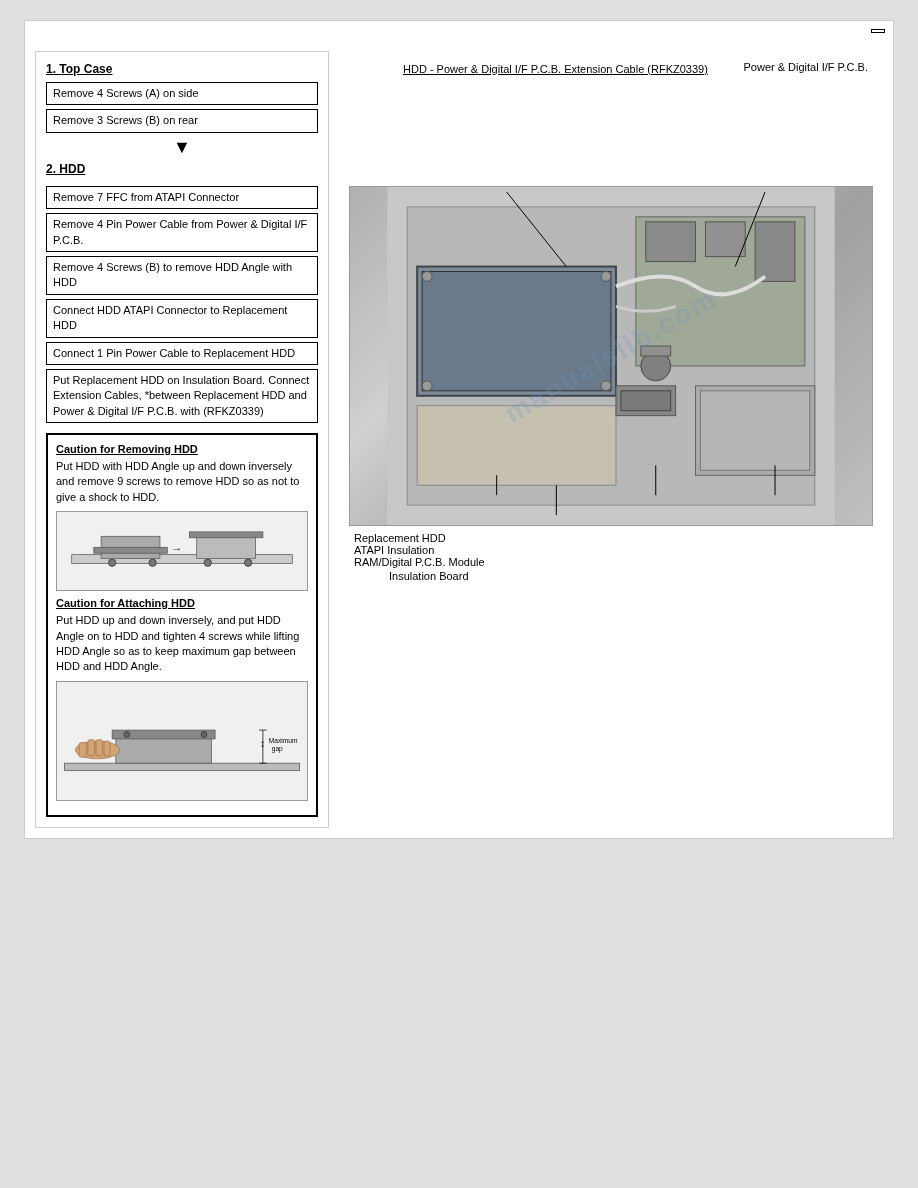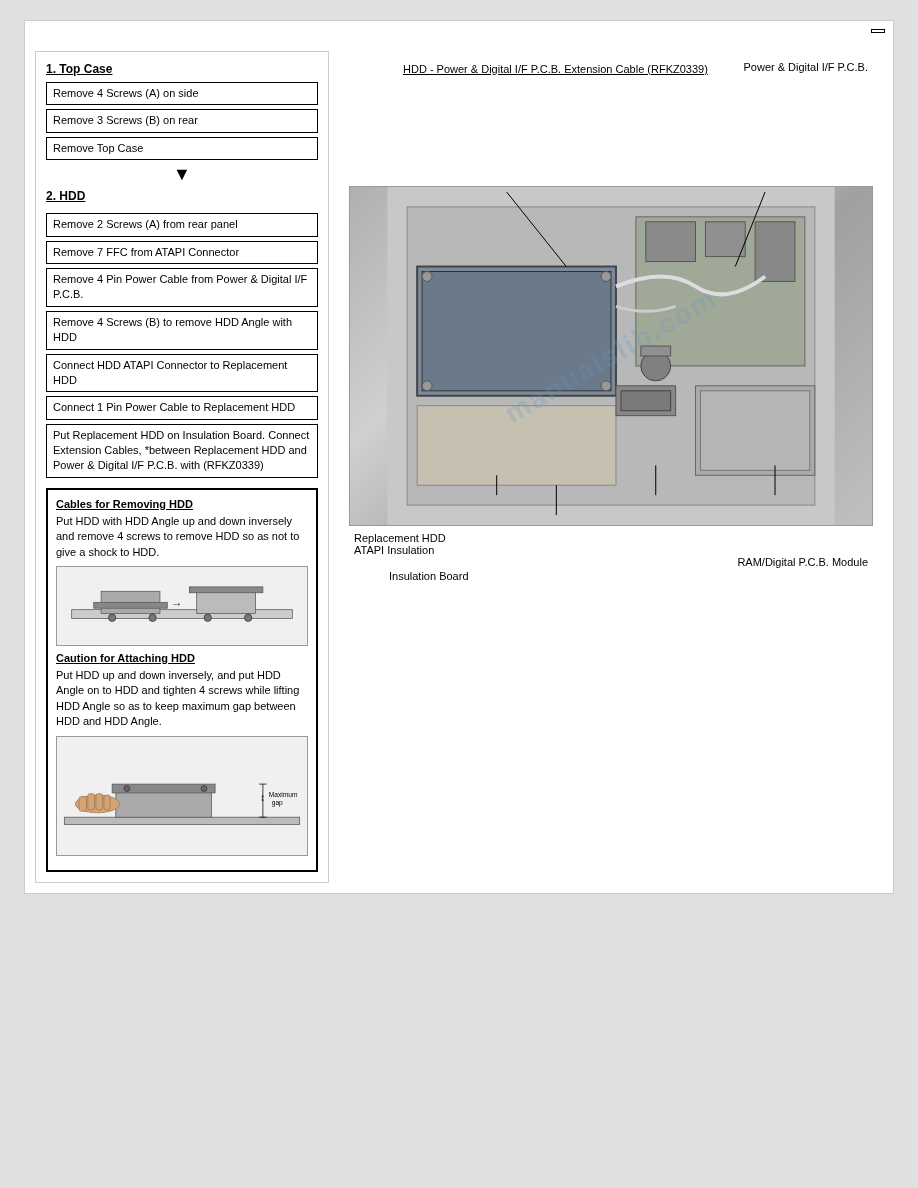--- a/index.html
+++ b/index.html
@@ -161,38 +161,36 @@
   <div class="page-number"></div>
 
   <div class="content-area">
 
     <div class="left-panel">
 
       <div class="section-title">1. Top Case</div>
 
       <div class="step-box">Remove 4 Screws (A) on side</div>
       <div class="step-box">Remove 3 Screws (B) on rear</div>
-      <div class="step-box">Remove Top Case</div>
 
       <div class="arrow-down">▼</div>
 
       <div class="section-2-title">2. HDD</div>
 
-      <div class="step-box">Remove 2 Screws (A) from rear panel</div>
       <div class="step-box">Remove 7 FFC from ATAPI Connector</div>
       <div class="step-box">Remove 4 Pin Power Cable from Power &amp; Digital I/F P.C.B.</div>
       <div class="step-box">Remove 4 Screws (B) to remove HDD Angle with HDD</div>
       <div class="step-box">Connect HDD ATAPI Connector to Replacement HDD</div>
       <div class="step-box">Connect 1 Pin Power Cable to Replacement HDD</div>
       <div class="step-box">Put Replacement HDD on Insulation Board. Connect Extension Cables, *between Replacement HDD and Power &amp; Digital I/F P.C.B. with (RFKZ0339)</div>
 
       <div class="caution-box">
 
-        <div class="caution-title">Cables for Removing HDD</div>
-        <div class="caution-text">Put HDD with HDD Angle up and down inversely  and remove 4 screws to remove HDD so as not to give a shock to HDD.</div>
+        <div class="caution-title">Caution for Removing HDD</div>
+        <div class="caution-text">Put HDD with HDD Angle up and down inversely  and remove 9 screws to remove HDD so as not to give a shock to HDD.</div>
 
         <div class="caution-diagram">
           <svg viewBox="0 0 340 80">
 
             <rect x="20" y="45" width="300" height="12" fill="#ccc" stroke="#555" stroke-width="1"></rect>
 
             <rect x="60" y="20" width="80" height="30" fill="#aaa" stroke="#555" stroke-width="1"></rect>
 
             <rect x="50" y="35" width="100" height="8" fill="#888" stroke="#555" stroke-width="1"></rect>
 
@@ -302,21 +300,21 @@
             <line x1="390" y1="280" x2="390" y2="310" stroke="#000" stroke-width="1"></line>
             <line x1="170" y1="300" x2="170" y2="330" stroke="#000" stroke-width="1"></line>
           </svg>
           <div class="watermark">manualslib.com</div>
         </div>
       </div>
 
       <div style="display:flex; justify-content:space-between; margin-top:6px; font-size:11px; padding: 0 5px; flex-direction: column;">
         <div>Replacement HDD</div>
         <div>ATAPI Insulation</div>
-        <div style="text-align:right;">RAM/Digital P.C.B.
+        <div style="">RAM/Digital P.C.B.
 Module</div>
       </div>
       <div style="margin-top:2px; font-size:11px; padding-left:40px;">
         <div>Insulation Board</div>
       </div>
 
     </div>
   </div>
 </div>
 

